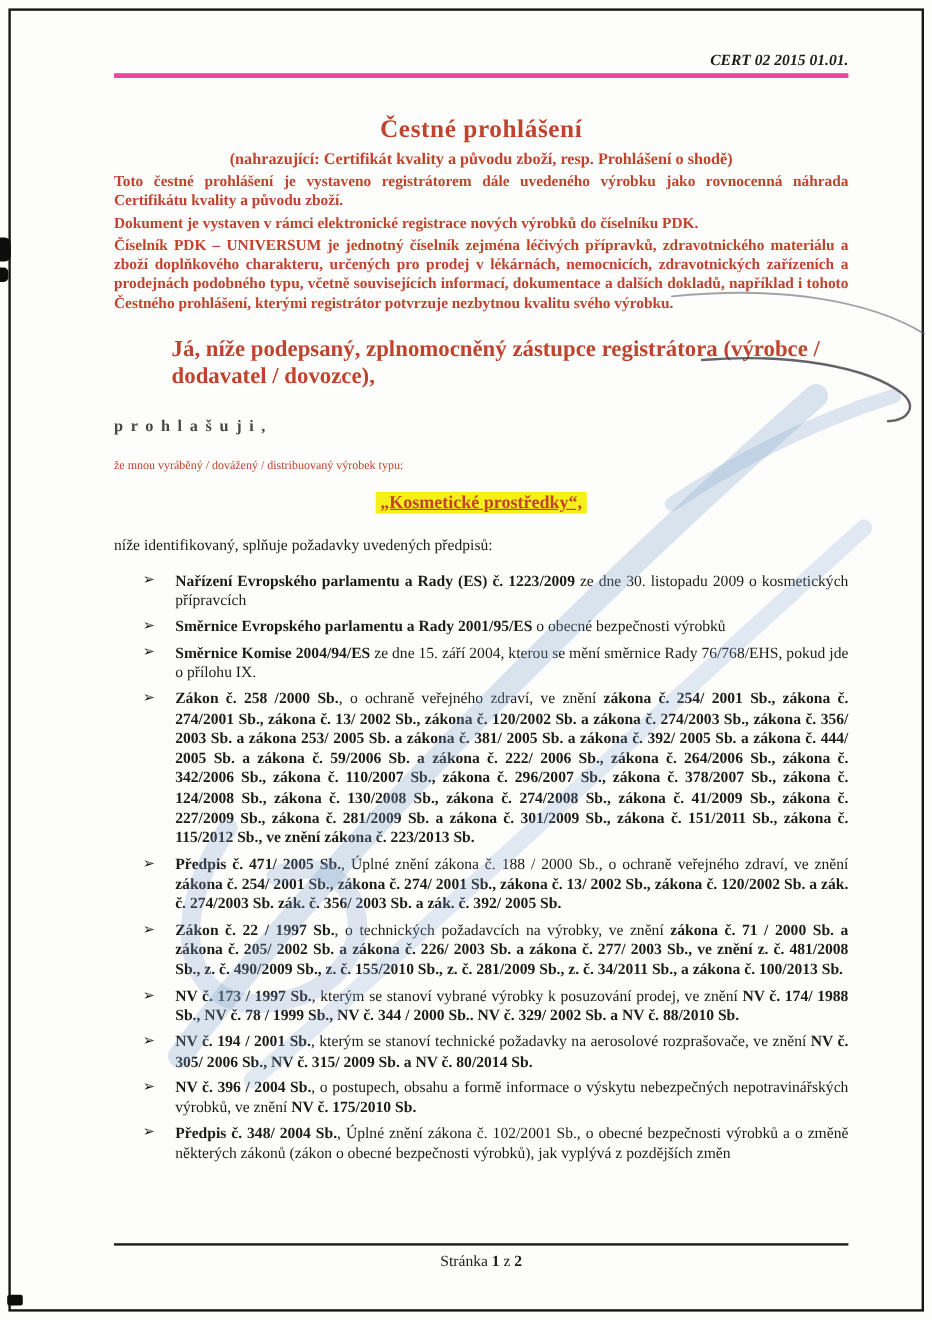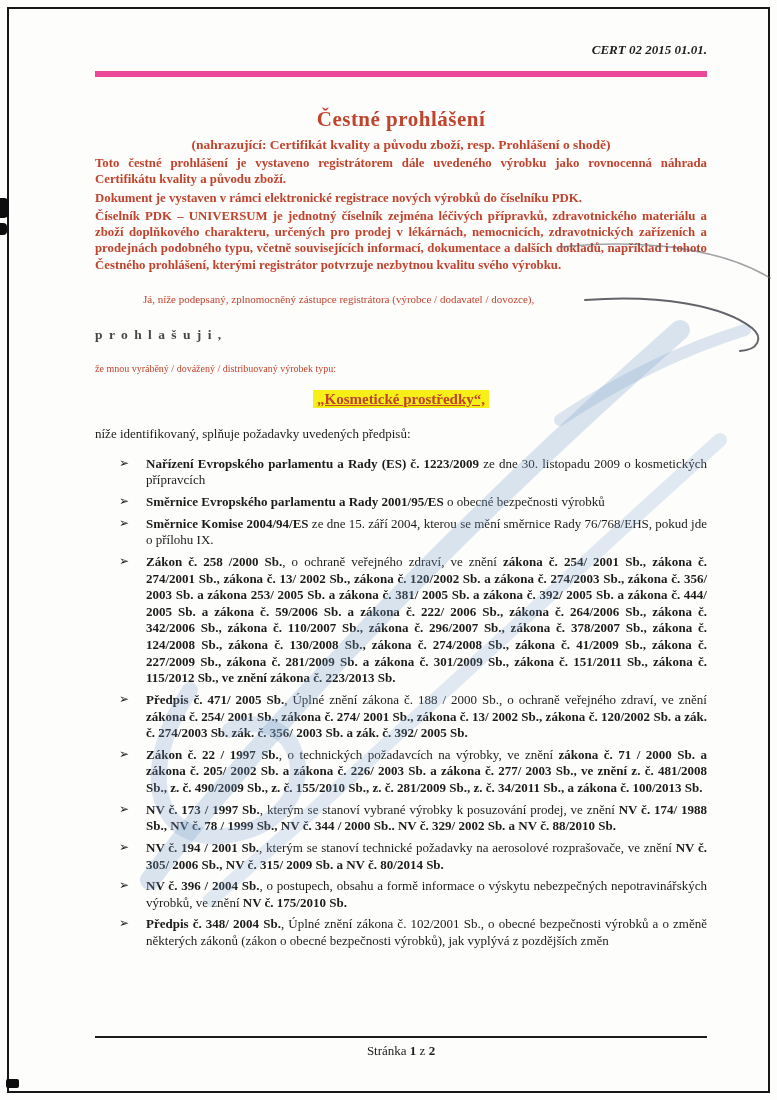--- a/index.html
+++ b/index.html
@@ -5,32 +5,32 @@
   html,body { margin:0; padding:0; background:#e8e8e8; }
   .page {
     position:relative; width:777px; height:1100px; margin:0 auto;
     background:#fdfdfb; overflow:hidden;
     font-family:"Liberation Serif", serif; color:#1c1c1c;
   }
   .frame { position:absolute; inset:7px; border:2px solid #161616; pointer-events:none; z-index:1; }
   .overlay { position:absolute; left:0; top:0; z-index:4; pointer-events:none; }
   .content { position:absolute; left:95px; top:42px; width:612px; z-index:2; }
 
-  .doc-header { text-align:right; border-bottom:6px solid #ec4899; padding-bottom:13px;
+  .doc-header { text-align:right; border-bottom:4px solid #ec4899; padding-bottom:3px;
     font-weight:bold; font-style:italic; font-size:13px; }
 
   .title { margin:30px 0 0; text-align:center; color:var(--accent); font-size:21px;
     font-weight:bold; letter-spacing:0.5px; }
   .subtitle { text-align:center; color:var(--accent); font-weight:bold; font-size:13.5px; margin-top:5px; }
 
   .pre-head { color:var(--accent); font-weight:bold; font-size:15px; margin-top:30px; }
   .pre-p { color:var(--accent); font-weight:bold; font-size:12.8px; line-height:1.27;
     margin:2px 0 0; text-align:justify; }
 
-  .intro { color:var(--accent); font-size:11px; margin:20px 0 0; padding-left:48px; }
+  .intro { color:var(--accent); font-size:19px; margin:20px 0 0; padding-left:48px;font-weight:bold; }
   .verb { text-align:left; font-weight:bold; letter-spacing:1.5px; color:#474747;
     font-size:13.5px; margin:22px 0 0; }
   .product-line { color:var(--accent); font-size:10px; margin:20px 0 0; }
   .product-type-wrap { text-align:center; margin:16px 0 0; }
   .product-type { background:var(--hl); color:var(--accent); font-weight:bold; font-size:15px;
     text-decoration:underline; padding:1px 4px; }
   .compliance { color:#1c1c1c; font-size:13px; margin:18px 0 0; }
 
   .reg-list { list-style:none; margin:14px 0 0; padding:0 0 0 24px; font-size:13px; line-height:1.28; }
   .reg-list li { position:relative; padding-left:27px; margin-bottom:5px; text-align:justify; }

